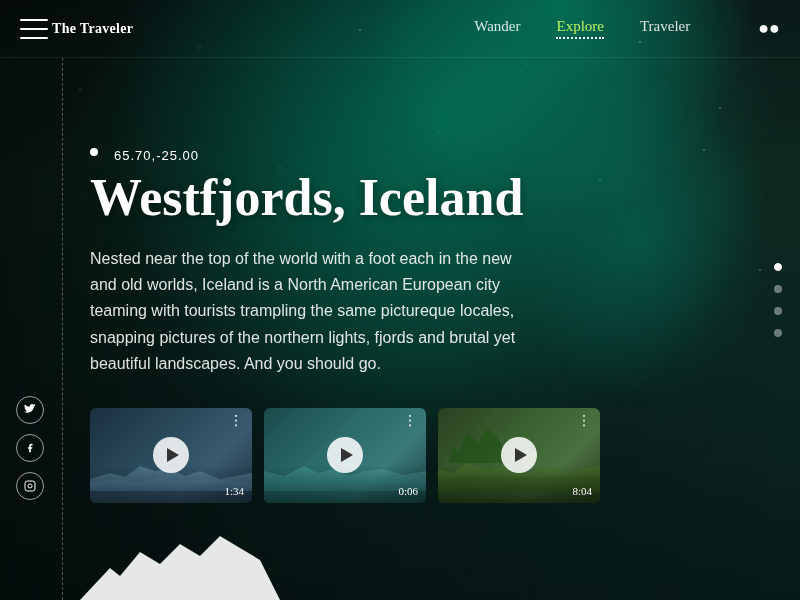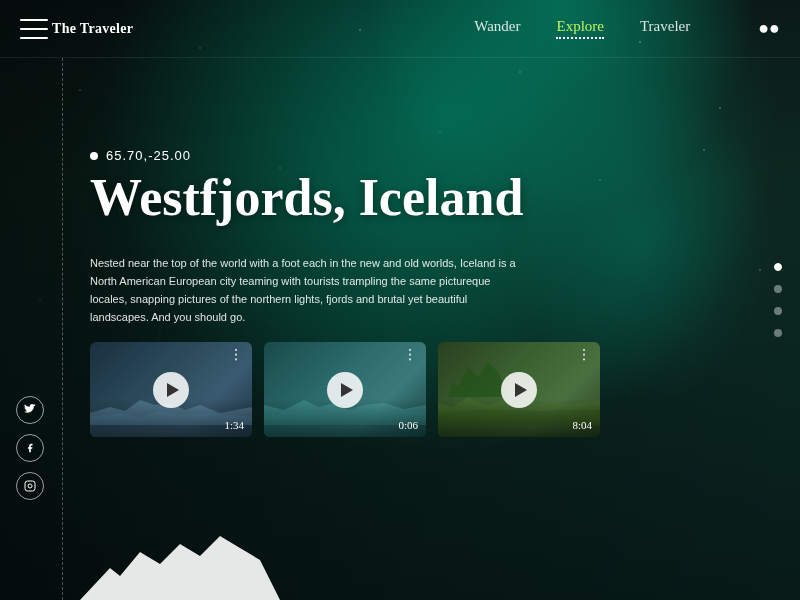--- a/index.html
+++ b/index.html
@@ -165,49 +165,48 @@
       padding: 90px 20px 0 10px;
     }
 
     .coordinates {
       color: white;
       font-size: 13px;
       font-family: Arial, sans-serif;
       letter-spacing: 1px;
       margin-bottom: 8px;
       display: flex;
-      align-items: center;
-      gap: 8px;
+      gap: 16px;
     }
 
     .coord-dot {
       width: 8px;
       height: 8px;
       border-radius: 50%;
       background: white;
       flex-shrink: 0;
     }
 
     .main-title {
       color: white;
       font-size: 52px;
       font-family: Georgia, serif;
       font-weight: bold;
       line-height: 1.05;
-      margin-bottom: 28px;
+      margin-bottom: 20px;
       text-shadow: 0 2px 8px rgba(0,0,0,0.4);
     }
 
     .main-description {
       color: rgba(255,255,255,0.88);
-      font-size: 11px;
+      font-size: 16px;
       font-family: Arial, sans-serif;
       line-height: 1.65;
       max-width: 430px;
-      margin-bottom: 16px;
+      margin-bottom: 30px;
     }
 
     
     .video-row {
       display: flex;
       gap: 12px;
     }
 
     .video-thumb {
       width: 162px;

